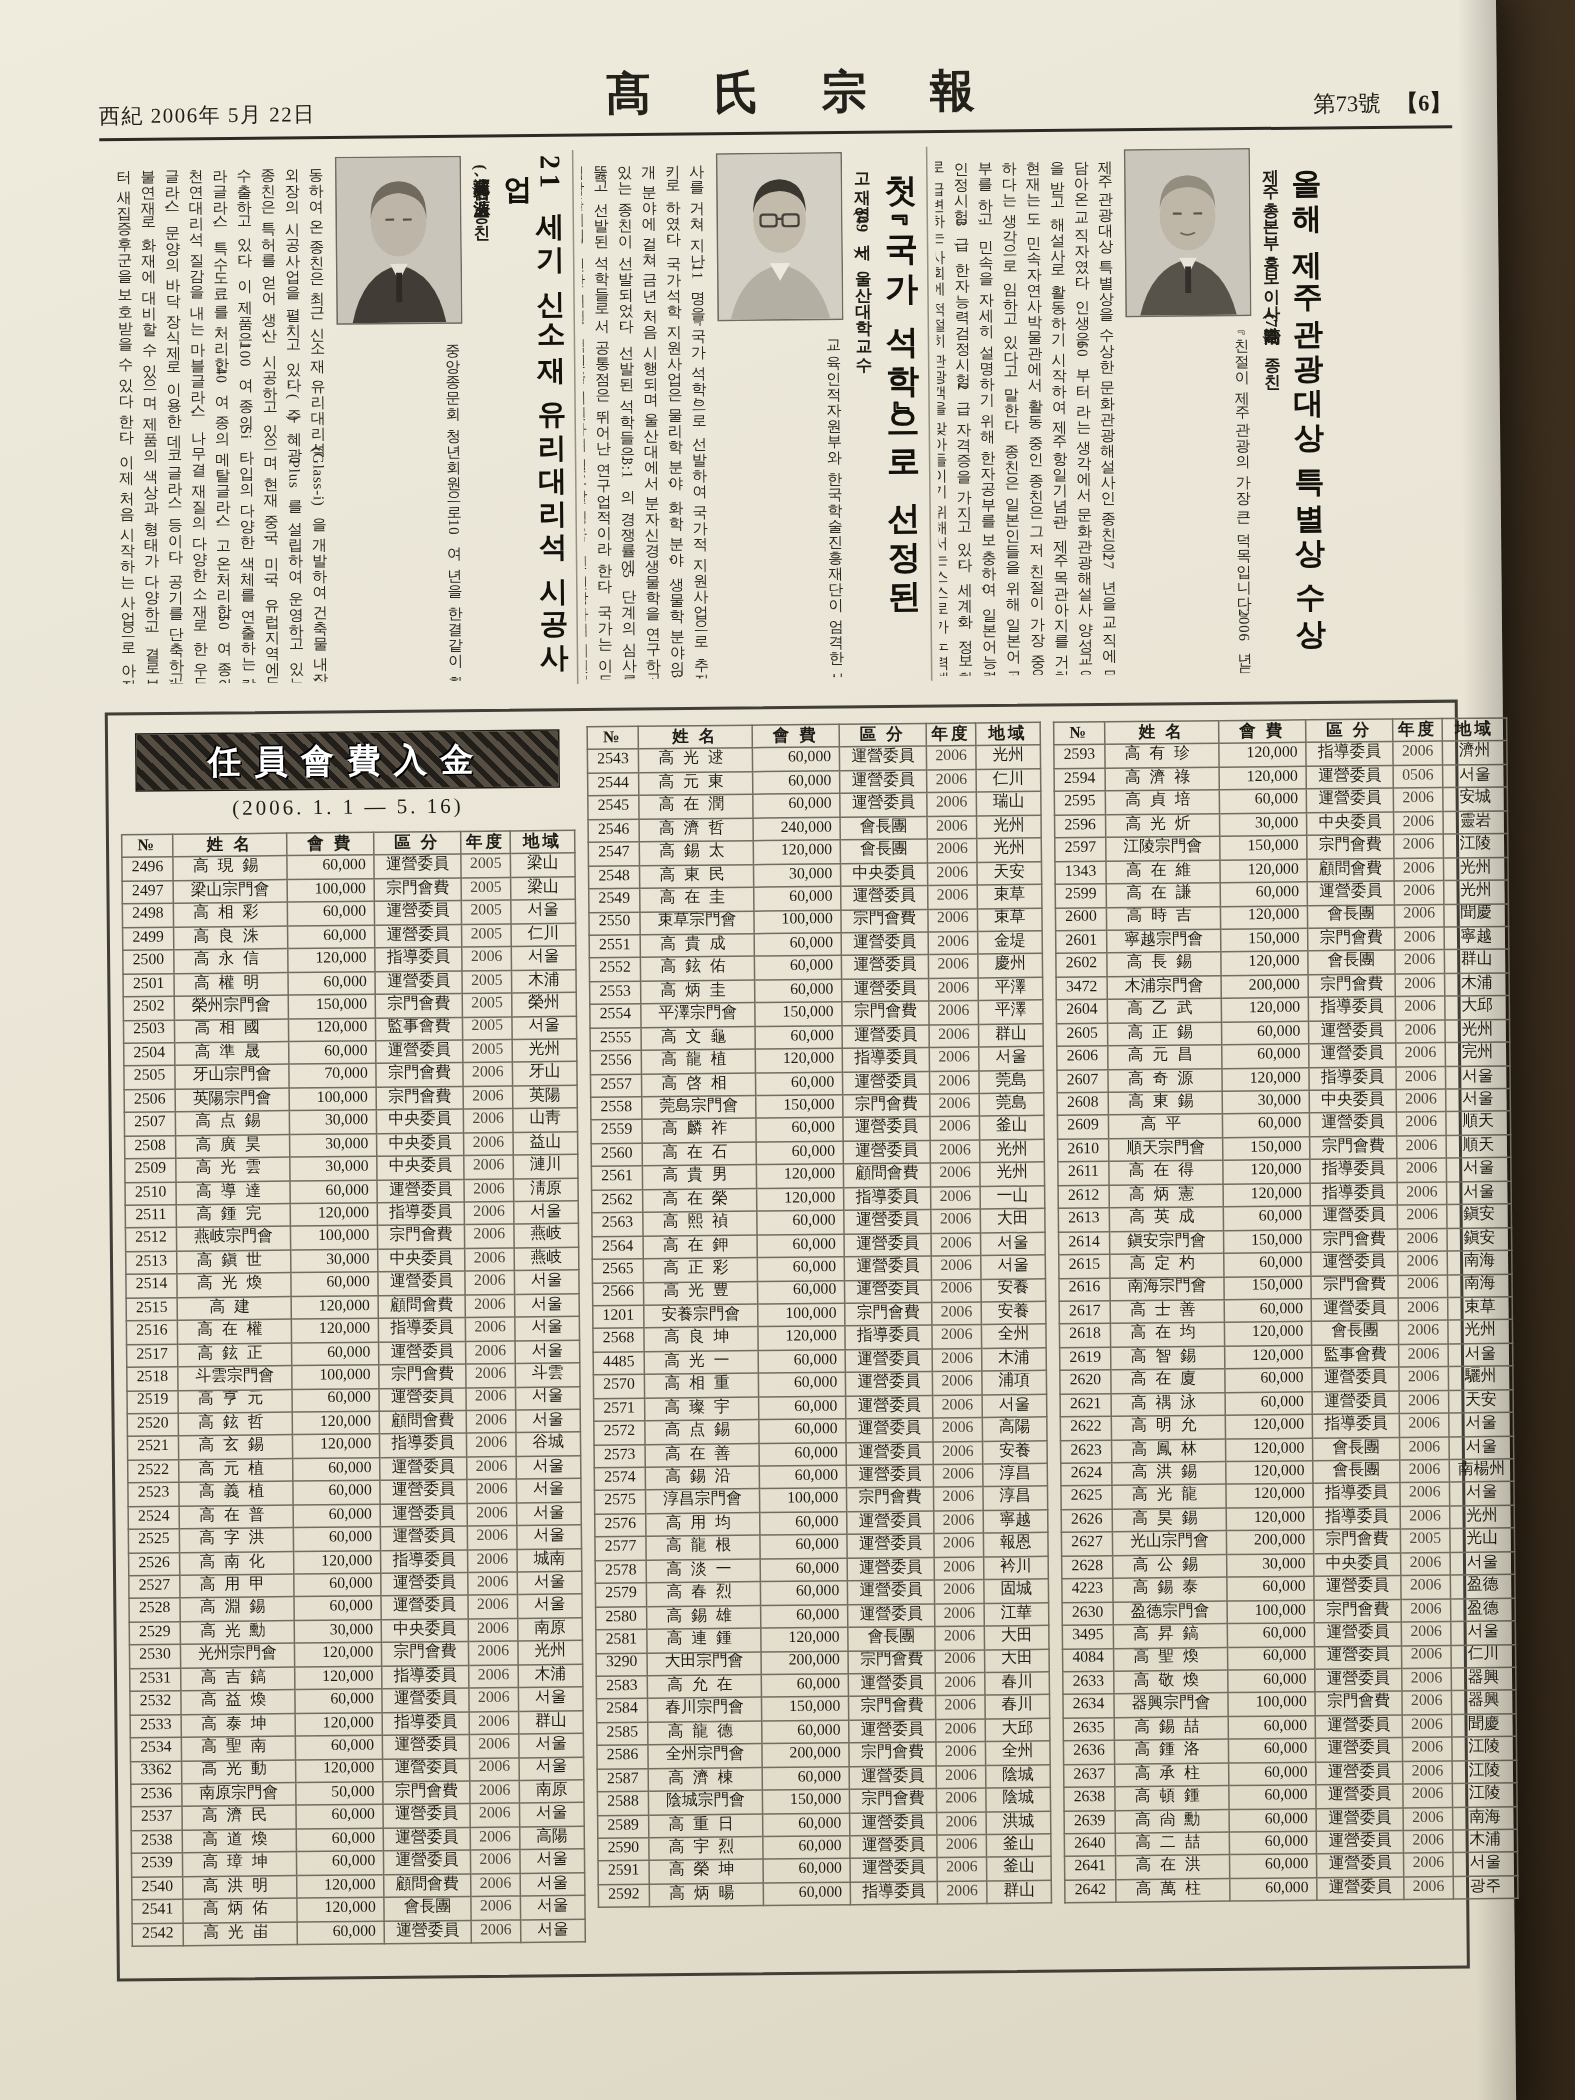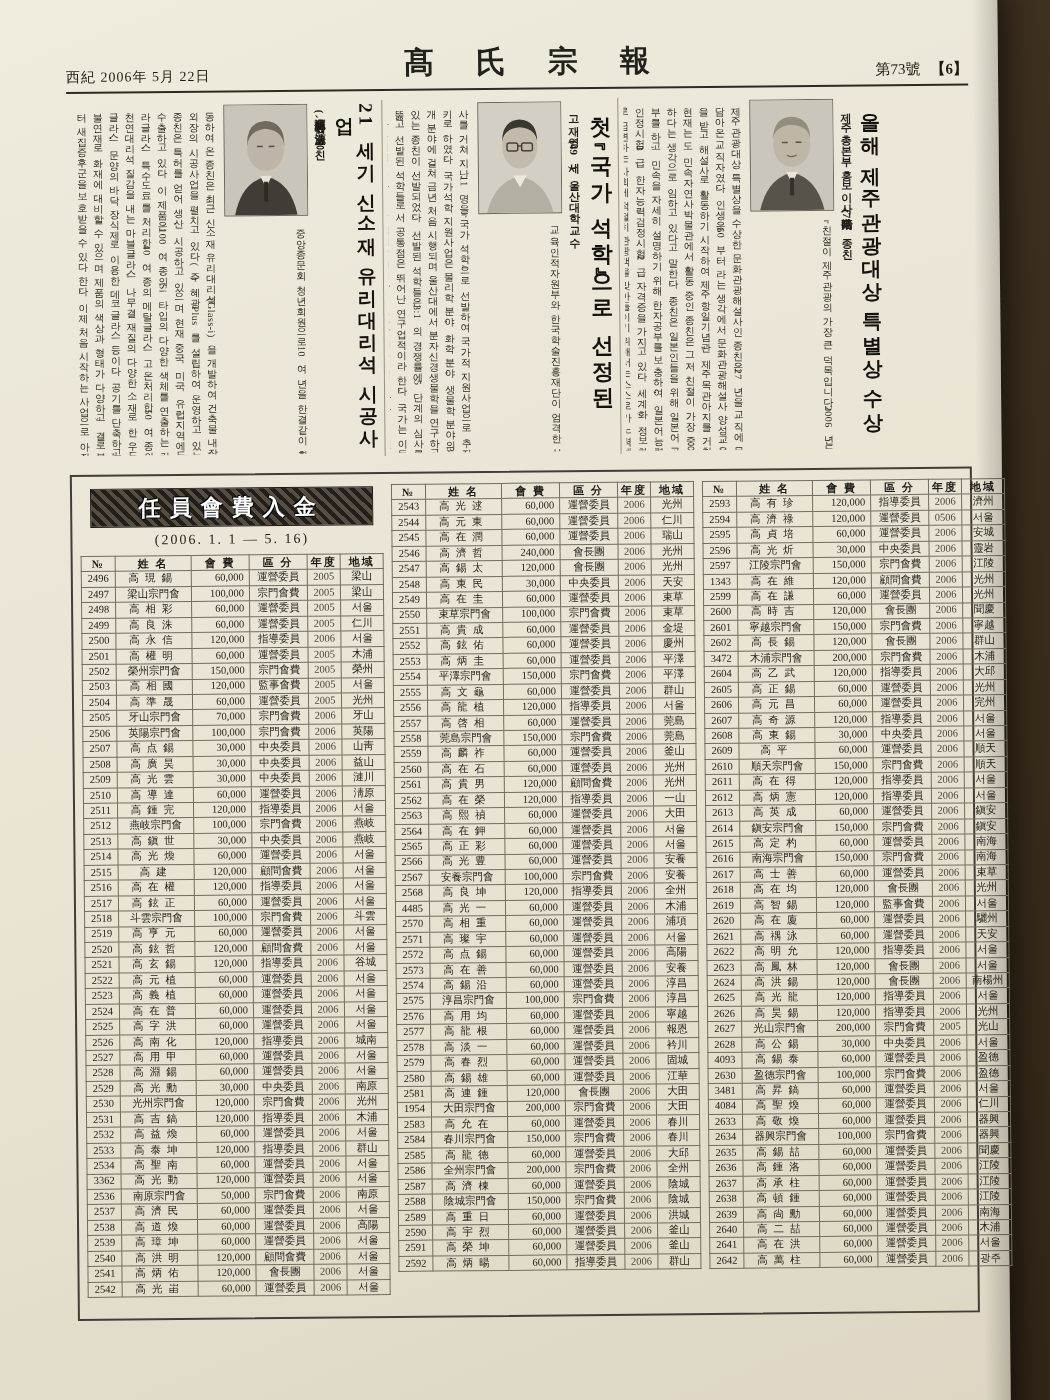--- a/index.html
+++ b/index.html
@@ -735,21 +735,21 @@
               </tr>
               <tr>
                 <td class="no">2566</td>
                 <td class="name sp">高光豊</td>
                 <td class="fee">60,000</td>
                 <td class="cat">運營委員</td>
                 <td class="year">2006</td>
                 <td class="region">安養</td>
               </tr>
               <tr>
-                <td class="no">2567</td>
+                <td class="no">1201</td>
                 <td class="name">安養宗門會</td>
                 <td class="fee">100,000</td>
                 <td class="cat">宗門會費</td>
                 <td class="year">2006</td>
                 <td class="region">安養</td>
               </tr>
               <tr>
                 <td class="no">2568</td>
                 <td class="name sp">高良坤</td>
                 <td class="fee">120,000</td>
@@ -855,21 +855,21 @@
               </tr>
               <tr>
                 <td class="no">2581</td>
                 <td class="name sp">高連鍾</td>
                 <td class="fee">120,000</td>
                 <td class="cat">會長團</td>
                 <td class="year">2006</td>
                 <td class="region">大田</td>
               </tr>
               <tr>
-                <td class="no">1954</td>
+                <td class="no">3290</td>
                 <td class="name">大田宗門會</td>
                 <td class="fee">200,000</td>
                 <td class="cat">宗門會費</td>
                 <td class="year">2006</td>
                 <td class="region">大田</td>
               </tr>
               <tr>
                 <td class="no">2583</td>
                 <td class="name sp">高允在</td>
                 <td class="fee">60,000</td>
@@ -1256,37 +1256,37 @@
               </tr>
               <tr>
                 <td class="no">2628</td>
                 <td class="name sp">高公錫</td>
                 <td class="fee">30,000</td>
                 <td class="cat">中央委員</td>
                 <td class="year">2006</td>
                 <td class="region">서울</td>
               </tr>
               <tr>
-                <td class="no">4093</td>
+                <td class="no">4223</td>
                 <td class="name sp">高錫泰</td>
                 <td class="fee">60,000</td>
                 <td class="cat">運營委員</td>
                 <td class="year">2006</td>
                 <td class="region">盈德</td>
               </tr>
               <tr>
                 <td class="no">2630</td>
                 <td class="name">盈德宗門會</td>
                 <td class="fee">100,000</td>
                 <td class="cat">宗門會費</td>
                 <td class="year">2006</td>
                 <td class="region">盈德</td>
               </tr>
               <tr>
-                <td class="no">3481</td>
+                <td class="no">3495</td>
                 <td class="name sp">高昇鎬</td>
                 <td class="fee">60,000</td>
                 <td class="cat">運營委員</td>
                 <td class="year">2006</td>
                 <td class="region">서울</td>
               </tr>
               <tr>
                 <td class="no">4084</td>
                 <td class="name sp">高聖煥</td>
                 <td class="fee">60,000</td>

